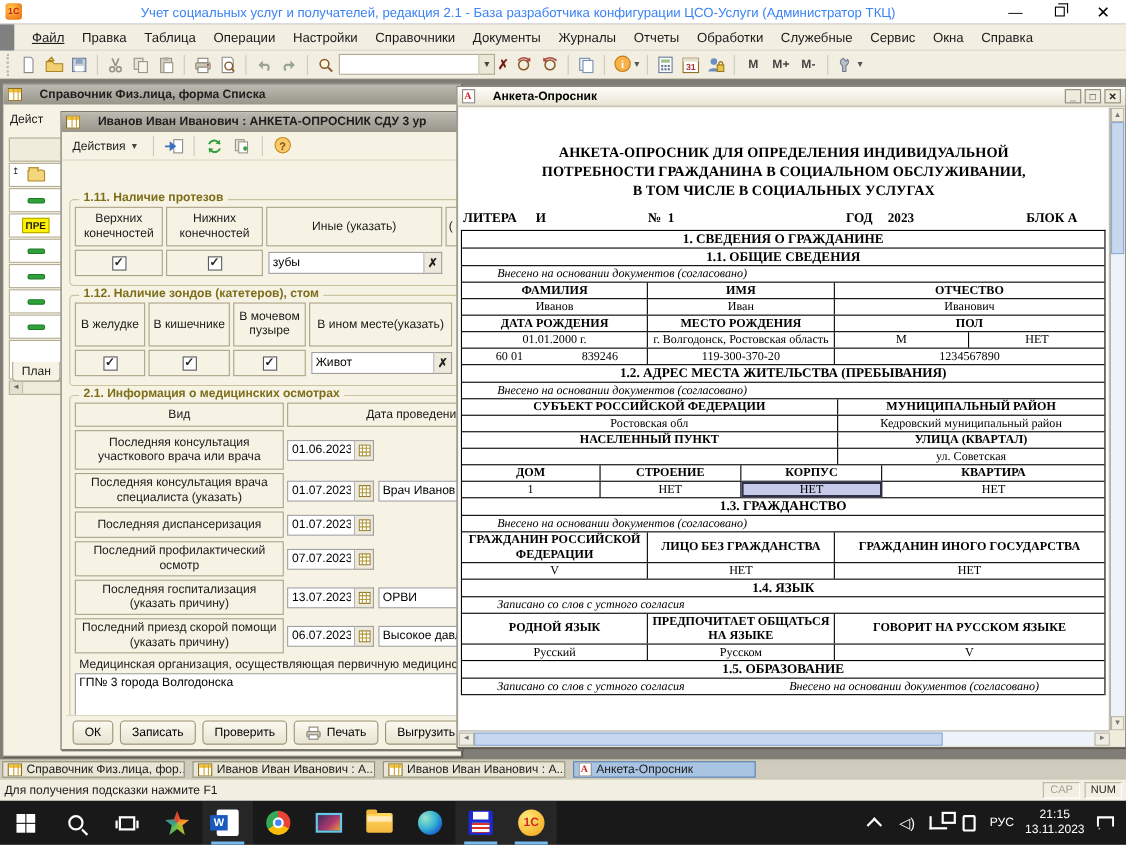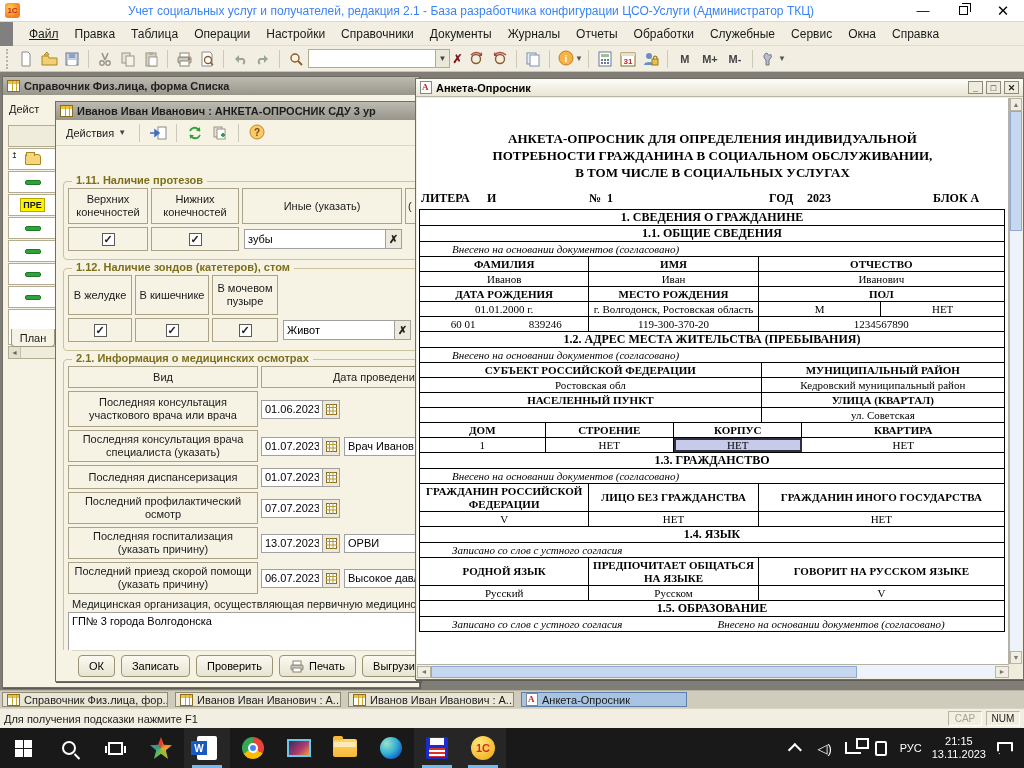--- a/index.html
+++ b/index.html
@@ -28,21 +28,21 @@
   .mbtn { font-weight:bold; color:#444; font-size:11px; width:24px; text-align:center; }
   .drop { font-size:8px; color:#555; margin-left:-3px; }
   .search-combo { display:flex; align-items:center; height:20px; }
   .search-combo input { width:128px; height:19px; border:1px solid #b3ac92; background:#fff; font-size:11px; padding:0 3px; font-family:"Liberation Sans",sans-serif; }
   .combo-arrow { width:14px; height:19px; border:1px solid #b3ac92; border-left:none; background:#ece8d8; font-size:8px; display:flex; align-items:center; justify-content:center; color:#444; }
   .combo-x { width:15px; height:19px; display:flex; align-items:center; justify-content:center; color:#7a1a1a; font-weight:bold; font-size:12px; }
 
   
   .mdi { position:absolute; left:0; top:72px; width:1024px; height:618px; background:#7f7d76; overflow:hidden; }
   .win { position:absolute; background:#f6f3e5; border:1px solid #6f6d64; box-shadow:1px 1px 0 #5c5a52; }
-  .win-title { height:18px; display:flex; align-items:center; padding:3px 4px; gap:4px; font-weight:bold; font-size:11px; white-space:nowrap; overflow:hidden; }
+  .win-title { height:18px; display:flex; align-items:center; padding:3px 4px; gap:16px; font-weight:bold; font-size:11px; white-space:nowrap; overflow:hidden; }
   .win-title.gray { background:linear-gradient(#bdbbb1,#98968b); color:#1d1d1d; }
   .win-title.light { background:linear-gradient(#fdfdf9,#e9e5d4); color:#000; border-bottom:1px solid #b9b5a4; }
   .wt-btns { margin-left:auto; display:flex; gap:3px; }
   .wt-btn { width:15px; height:13px; border:1px solid #8d8a7b; background:#efecdd; display:flex; align-items:center; justify-content:center; font-size:9px; color:#222; }
 
   
   .tbl-ico { width:13px; height:12px; background:#fff; border:1px solid #8a6d1d; position:relative; flex:none; }
   .tbl-ico::before { content:""; position:absolute; left:0; top:0; right:0; height:3px; background:#f2c23d; }
   .tbl-ico::after { content:""; position:absolute; left:4px; top:0; bottom:0; width:1px; background:#caa42e; box-shadow:4px 0 0 #caa42e; }
   .rep-ico { width:12px; height:13px; background:#fff; border:1px solid #888; position:relative; flex:none; font-family:"Liberation Serif",serif; }
@@ -77,21 +77,21 @@
   .fcell { border:1px solid #aaa387; display:flex; align-items:center; justify-content:center; text-align:center; font-size:11px; padding:1px 2px; background:transparent; line-height:1.15; }
   .checkbox { width:13px; height:13px; background:#fff; border:1px solid #5a5a5a; display:flex; align-items:center; justify-content:center; font-size:11px; font-weight:bold; color:#222; line-height:1; }
   .txt-input { display:flex; align-items:center; }
   .txt-input input { height:20px; border:1px solid #a0a0a0; background:#fff; font-size:11px; padding:0 3px; font-family:"Liberation Sans",sans-serif; }
   .x-btn { width:16px; height:20px; background:#eeeadb; border:1px solid #a0a0a0; border-left:none; display:flex; align-items:center; justify-content:center; font-weight:bold; font-size:11px; color:#222; }
   .datefield { display:flex; align-items:center; }
   .datefield input { width:62px; height:19px; border:1px solid #a0a0a0; background:#fff; font-size:11px; padding:0 3px; font-family:"Liberation Sans",sans-serif; }
   .cal-btn { width:17px; height:19px; background:#eeeadb; border:1px solid #a0a0a0; border-left:none; display:flex; align-items:center; justify-content:center; }
   .med-label { font-size:11px; margin:4px 2px 2px 4px; white-space:nowrap; }
   .med-area { width:470px; height:44px; border:1px solid #a0a0a0; background:#fff; font-size:11px; padding:2px 3px; resize:none; font-family:"Liberation Sans",sans-serif; }
-  .fw-buttons { position:absolute; left:16px; bottom:0; height:31px; width:100%; display:flex; align-items:center; gap:6px; padding:0 6px; border-top:1px solid #dcd7c2; }
+  .fw-buttons { position:absolute; left:4px; bottom:0; height:31px; width:100%; display:flex; align-items:center; gap:6px; padding:0 6px; border-top:1px solid #dcd7c2; }
   .btn { height:22px; padding:0 10px; background:linear-gradient(#fbf9f0,#e8e4d2); border:1px solid #9b9372; border-radius:4px; font-size:11px; display:flex; align-items:center; gap:4px; white-space:nowrap; }
   .partial-label { font-size:11px; margin-left:4px; white-space:nowrap; }
 
   
   #repwin { left:415px; top:6px; width:609px; height:602px; background:#f1eee0; }
   .doc-wrap { position:absolute; left:1px; top:19px; right:14px; bottom:15px; background:#fff; overflow:hidden; border-right:1px solid #b5b2a5; }
   .doc { font-family:"Liberation Serif", serif; color:#000; }
   .doc-title { margin-top:32px; text-align:center; font-weight:bold; font-size:13px; line-height:17px; }
   .litera-row { position:relative; height:16px; margin-top:10px; font-size:12px; font-weight:bold; }
   .litera-row span { position:absolute; top:0; }
@@ -457,20 +457,21 @@
             </span>
           </div>
         </div>
 
         <div class="group">
           <span class="group-title">1.12. Наличие зондов (катетеров), стом</span>
           <div class="cellrow">
             <span class="fcell" style="width:64px;height:40px;">В желудке</span>
             <span class="fcell" style="width:74px;height:40px;">В кишечнике</span>
             <span class="fcell" style="width:66px;height:40px;">В мочевом пузыре</span>
+            <span class="fcell" style="width:130px;height:40px;">В ином месте(указать)</span>
           </div>
           <div class="cellrow">
             <span class="fcell" style="width:64px;height:24px;">
                 <span class="checkbox">✓</span>
               </span>
             <span class="fcell" style="width:74px;height:24px;">
                 <span class="checkbox">✓</span>
               </span>
             <span class="fcell" style="width:66px;height:24px;">
                 <span class="checkbox">✓</span>

